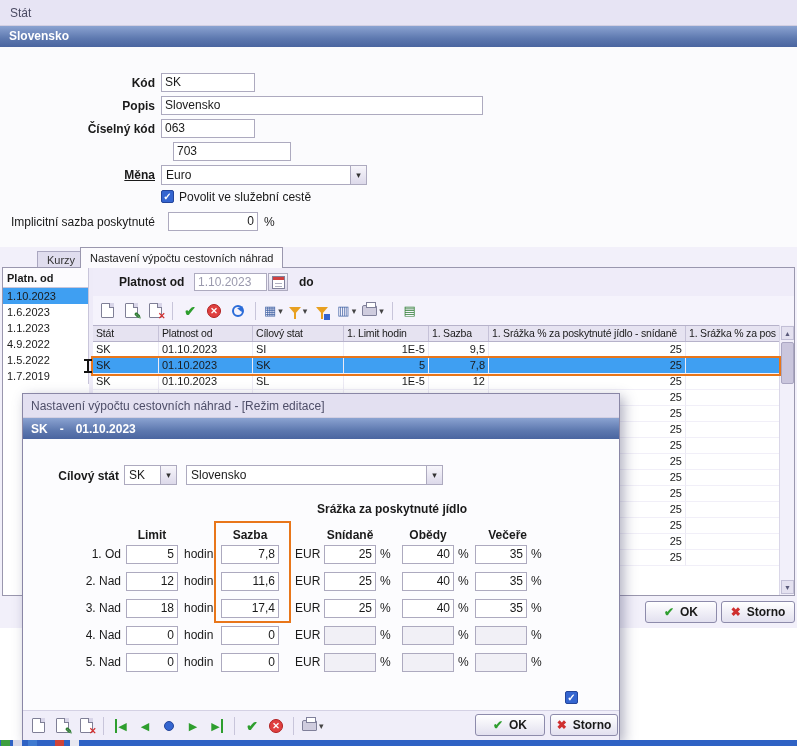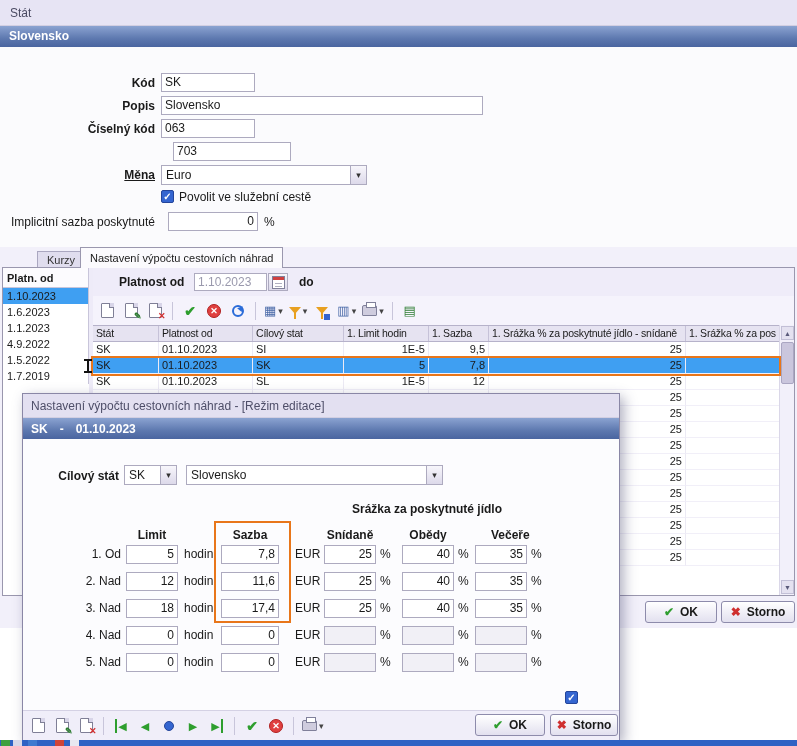--- a/index.html
+++ b/index.html
@@ -435,27 +435,27 @@
   <div class="lb r b" style="left:0;top:73px;width:96px">Cílový stát</div>
   <div class="combo" style="left:101px;top:71px;width:53px">
     <span class="val">SK</span>
     <span class="cbtn"></span>
   </div>
   <div class="combo" style="left:163px;top:71px;width:257px">
     <span class="val">Slovensko</span>
     <span class="cbtn"></span>
   </div>
 
-  <div class="lb b" style="left:294px;top:106px;width:220px;text-align:center">Srážka za poskytnuté jídlo</div>
+  <div class="lb b" style="left:294px;top:106px;width:220px;text-align:left">Srážka za poskytnuté jídlo</div>
 
   <div class="lb b" style="left:103px;top:132px;width:52px;text-align:center">Limit</div>
   <div class="lb b" style="left:196px;top:132px;width:62px;text-align:center">Sazba</div>
   <div class="lb b" style="left:301px;top:132px;width:52px;text-align:center">Snídaně</div>
   <div class="lb b" style="left:379px;top:132px;width:52px;text-align:center">Obědy</div>
-  <div class="lb b" style="left:468px;top:132px;width:52px;text-align:left">Večeře</div>
+  <div class="lb b" style="left:452px;top:132px;width:52px;text-align:right">Večeře</div>
 
   <div id="orange-box"></div>
 
   <div class="lb r" style="left:0;top:151px;width:98px">1. Od</div>
   <div class="field num" style="left:103px;top:151px;width:52px">5</div>
   <div class="lb" style="left:161px;top:151px">hodin</div>
   <div class="field num" style="left:198px;top:151px;width:58px">7,8</div>
   <div class="lb" style="left:272px;top:151px">EUR</div>
   <div class="field num" style="left:301px;top:151px;width:52px">25</div>
   <div class="lb" style="left:357px;top:151px">%</div>

